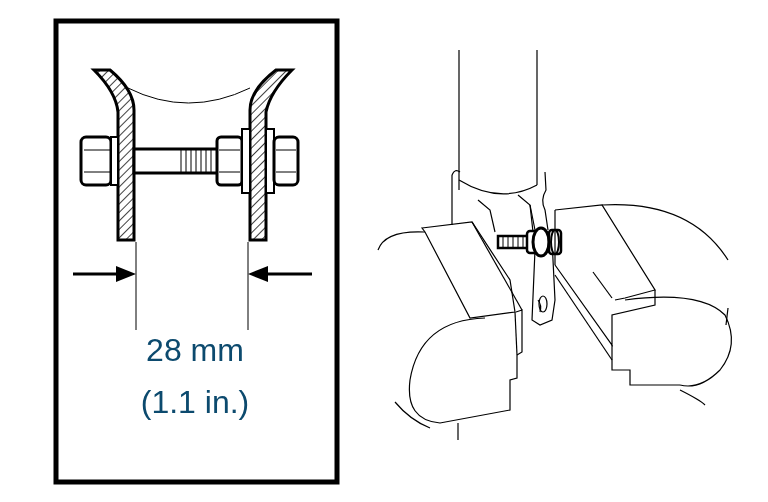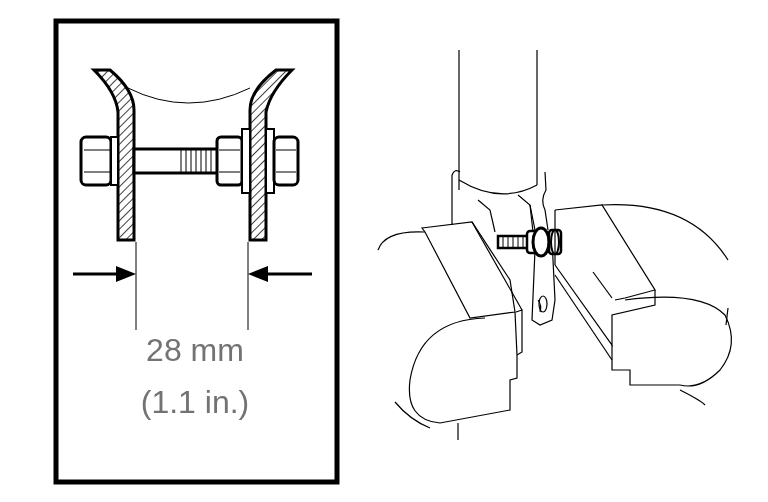--- a/index.html
+++ b/index.html
@@ -1,18 +1,18 @@
 <!DOCTYPE html>
 <html><head>
   <meta charset="utf-8">
   <style>
     html, body { margin: 0; padding: 0; background: #ffffff; }
     body { width: 768px; height: 502px; position: relative; overflow: hidden; }
     .stage { position: absolute; left: 0; top: 0; width: 768px; height: 502px; }
-    .label { position: absolute; font-family: "Liberation Sans", sans-serif; color: #737373; text-align: center; line-height: 1; }
+    .label { position: absolute; font-family: "Liberation Sans", sans-serif; color: #0c4a6e; text-align: center; line-height: 1; }
     .lbl-mm { left: 120px; top: 334px; width: 150px; font-size: 32px; }
     .lbl-in { left: 110px; top: 386px; width: 170px; font-size: 32px; }
     svg { position: absolute; left: 0; top: 0; }
   </style>
 </head>
 <body>
 
 <div class="stage">
   <svg width="768" height="502" viewBox="0 0 768 502">
     <defs>

